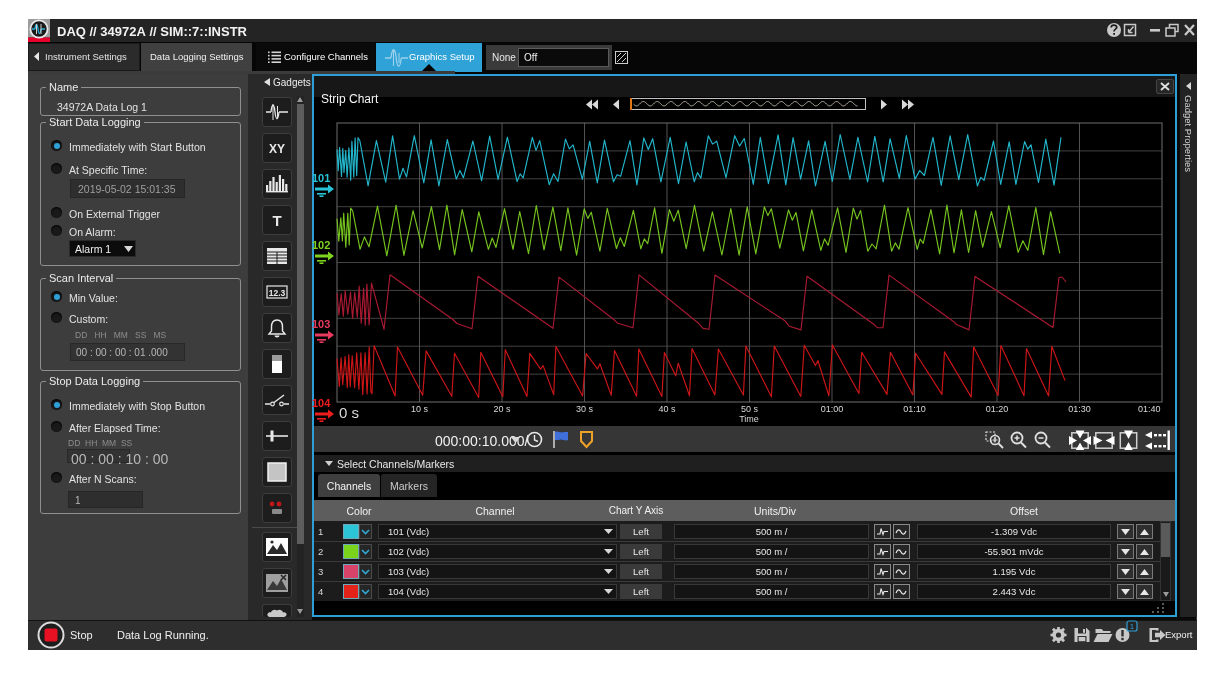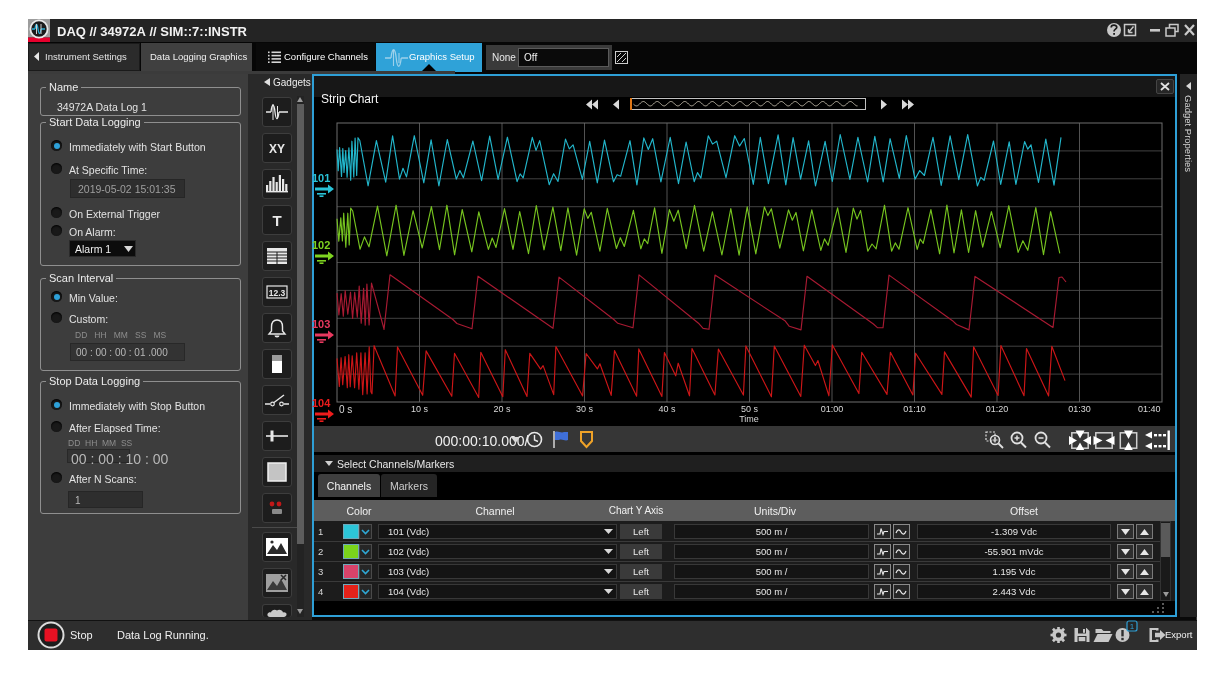--- a/index.html
+++ b/index.html
@@ -31,21 +31,21 @@
 <rect x="61" y="7" width="9" height="8" fill="#242424" stroke="#c9c9c9" stroke-width="1.5"></rect>
 <path d="M80,4 L89,14 M89,4 L80,14" stroke="#c9c9c9" stroke-width="2.2"></path>
 </svg>
 <div style="position:absolute;left:28px;top:42px;width:1169px;height:32px;background:#060606;"></div>
 <div style="position:absolute;left:28px;top:43px;width:112px;height:28px;background:#2b2b2b;border:1px solid #1a1a1a;"></div>
 <div class="txt" style="left:45px;top:51px;font-size:9.5px;color:#e3e3e3;">Instrument Settings</div>
 <svg class="abs" style="left:33px;top:52px" width="8" height="10">
     <path d="M6,0 L1,4.5 L6,9 Z" fill="#e8e8e8"></path>
   </svg>
 <div style="position:absolute;left:141px;top:43px;width:111px;height:29px;background:#404040;"></div>
-<div class="txt" style="left:150px;top:51px;font-size:9.5px;color:#f0f0f0;">Data Logging Graphics</div>
+<div class="txt" style="left:150px;top:51px;font-size:9.5px;color:#f0f0f0;">Data Logging Settings</div>
 <div style="position:absolute;left:256px;top:43px;width:119px;height:28px;background:#0a0a0a;"></div>
 <svg class="abs" style="left:268px;top:51px" width="13" height="12" viewBox="0 0 13 12">
 <rect x="3.5" y="0.5" width="9.5" height="1.6" fill="#d5d5d5"></rect>
     <rect x="3.5" y="3.8" width="9.5" height="1.6" fill="#d5d5d5"></rect>
     <rect x="3.5" y="7.1" width="9.5" height="1.6" fill="#d5d5d5"></rect>
     <rect x="3.5" y="10.4" width="9.5" height="1.6" fill="#d5d5d5"></rect>
 <rect x="0" y="0.5" width="1.6" height="1.6" fill="#d5d5d5"></rect>
     <rect x="0" y="3.8" width="1.6" height="1.6" fill="#d5d5d5"></rect>
     <rect x="0" y="7.1" width="1.6" height="1.6" fill="#d5d5d5"></rect>
     <rect x="0" y="10.4" width="1.6" height="1.6" fill="#d5d5d5"></rect>
@@ -277,21 +277,21 @@
     <path d="M2,3.5 L15,3.5 L15,0.5 L21,5 L15,9.5 L15,6.5 L2,6.5 Z" fill="#e8395f"></path>
     <rect x="4" y="9" width="9" height="1.6" fill="#e8395f"></rect>
     <rect x="6.5" y="11.4" width="4" height="1.6" fill="#e8395f"></rect>
   </svg>
 <div class="txt" style="left:312px;top:397px;font-size:11px;color:#ee1c1c;font-weight:bold;">104</div>
 <svg class="abs" style="left:313px;top:409px" width="22" height="13" viewBox="0 0 22 13">
     <path d="M2,3.5 L15,3.5 L15,0.5 L21,5 L15,9.5 L15,6.5 L2,6.5 Z" fill="#ee1c1c"></path>
     <rect x="4" y="9" width="9" height="1.6" fill="#ee1c1c"></rect>
     <rect x="6.5" y="11.4" width="4" height="1.6" fill="#ee1c1c"></rect>
   </svg>
-<div class="txt" style="left:339px;top:404px;font-size:10px;color:#d8d8d8;">0 s</div>
+<div class="txt" style="left:339px;top:404px;font-size:15px;color:#d8d8d8;">0 s</div>
 <div class="txt" style="left:379.5px;top:404px;width:80px;text-align:center;font-size:9px;color:#d8d8d8;">10 s</div>
 <div class="txt" style="left:462.0px;top:404px;width:80px;text-align:center;font-size:9px;color:#d8d8d8;">20 s</div>
 <div class="txt" style="left:544.5px;top:404px;width:80px;text-align:center;font-size:9px;color:#d8d8d8;">30 s</div>
 <div class="txt" style="left:627.0px;top:404px;width:80px;text-align:center;font-size:9px;color:#d8d8d8;">40 s</div>
 <div class="txt" style="left:709.5px;top:404px;width:80px;text-align:center;font-size:9px;color:#d8d8d8;">50 s</div>
 <div class="txt" style="left:792.0px;top:404px;width:80px;text-align:center;font-size:9px;color:#d8d8d8;">01:00</div>
 <div class="txt" style="left:874.5px;top:404px;width:80px;text-align:center;font-size:9px;color:#d8d8d8;">01:10</div>
 <div class="txt" style="left:957.0px;top:404px;width:80px;text-align:center;font-size:9px;color:#d8d8d8;">01:20</div>
 <div class="txt" style="left:1039.5px;top:404px;width:80px;text-align:center;font-size:9px;color:#d8d8d8;">01:30</div>
 <div class="txt" style="left:1138px;top:404px;font-size:9px;color:#d8d8d8;">01:40</div>

